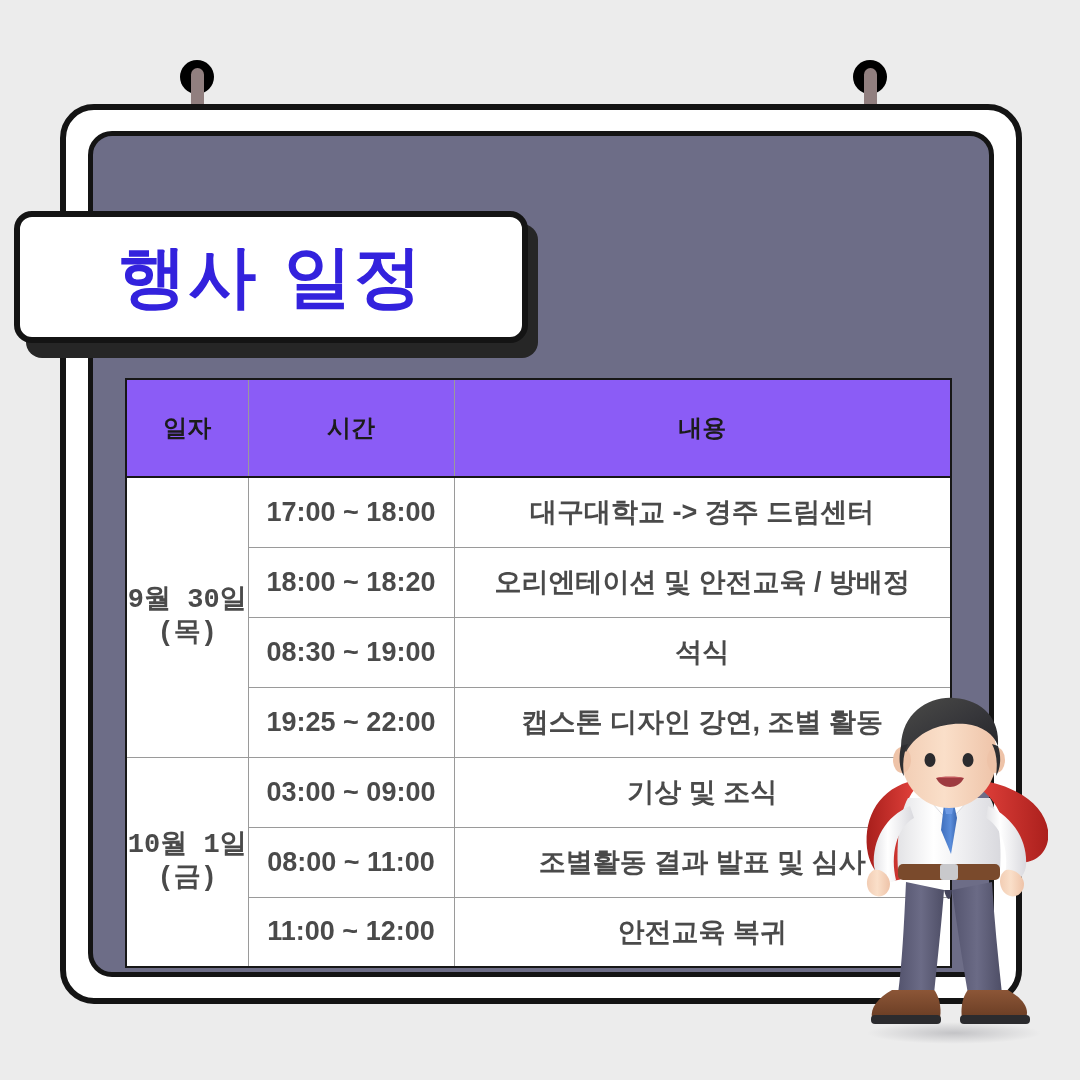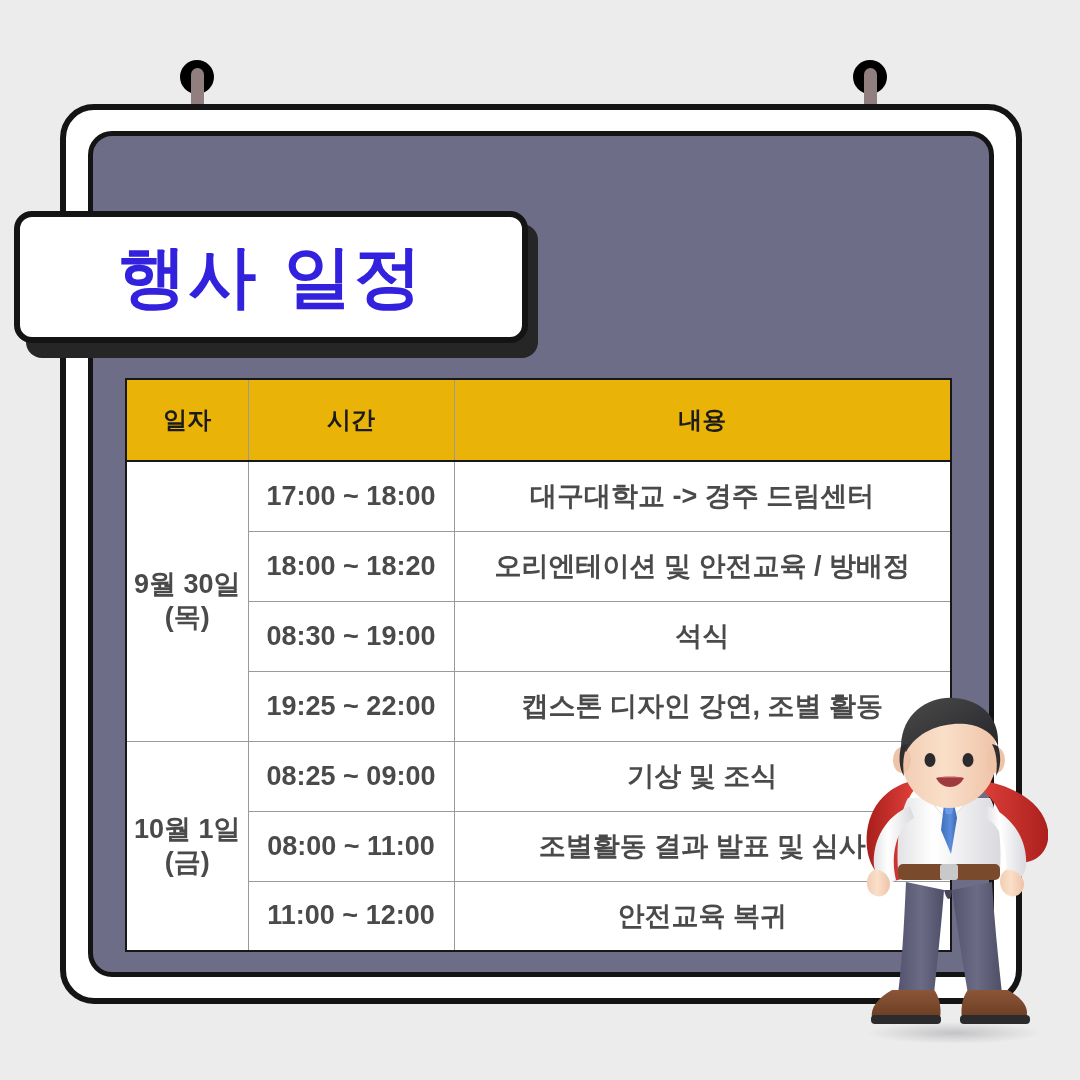--- a/index.html
+++ b/index.html
@@ -116,39 +116,40 @@
     table-layout: fixed;
   }
   #schedule-table td, #schedule-table th {
     border: 1px solid #9a9a9a;
     text-align: center;
     vertical-align: middle;
     color: #4a4a4a;
     font-weight: bold;
   }
   #schedule-table thead th {
-    background: #eab308;
+    background: #8b5cf6;
     color: #1b1b1b;
     font-size: 24px;
-    height: 82px;
+    height: 98px;
     border-bottom: 2px solid #171717;
   }
   #schedule-table td {
     font-size: 27px;
     height: 70px;
   }
   .col-date  { width: 122px; }
   .col-time  { width: 206px; }
   .col-desc  { width: 497px; }
 
   td.date-cell {
     font-size: 23px;
     line-height: 1.22;
     border-left: 2px solid #171717;
     border-right: 1px solid #575757;
+    font-family: Liberation Mono, monospace;
   }
   tr.group-start td {
     border-top: 2px solid #171717;
   }
   tr.group-start td.date-cell {
     border-top: 2px solid #171717;
   }
   td.time-cell { border-right: 1px solid #9a9a9a; }
   td.desc-cell { border-right: 2px solid #171717; }
   tr.last-row td { border-bottom: 2px solid #171717; }
@@ -231,21 +232,21 @@
       <tr>
         <td class="time-cell">19:25 ~ 22:00</td>
         <td class="desc-cell">캡스톤 디자인 강연, 조별 활동</td>
       </tr>
 
       <tr class="group-start">
         <td class="date-cell" rowspan="3">
           <span>10월 1일</span><br>
           <span>(금)</span>
         </td>
-        <td class="time-cell">08:25 ~ 09:00</td>
+        <td class="time-cell">03:00 ~ 09:00</td>
         <td class="desc-cell">기상 및 조식</td>
       </tr>
       <tr>
         <td class="time-cell">08:00 ~ 11:00</td>
         <td class="desc-cell">조별활동 결과 발표 및 심사</td>
       </tr>
       <tr class="last-row">
         <td class="time-cell">11:00 ~ 12:00</td>
         <td class="desc-cell">안전교육 복귀</td>
       </tr>

